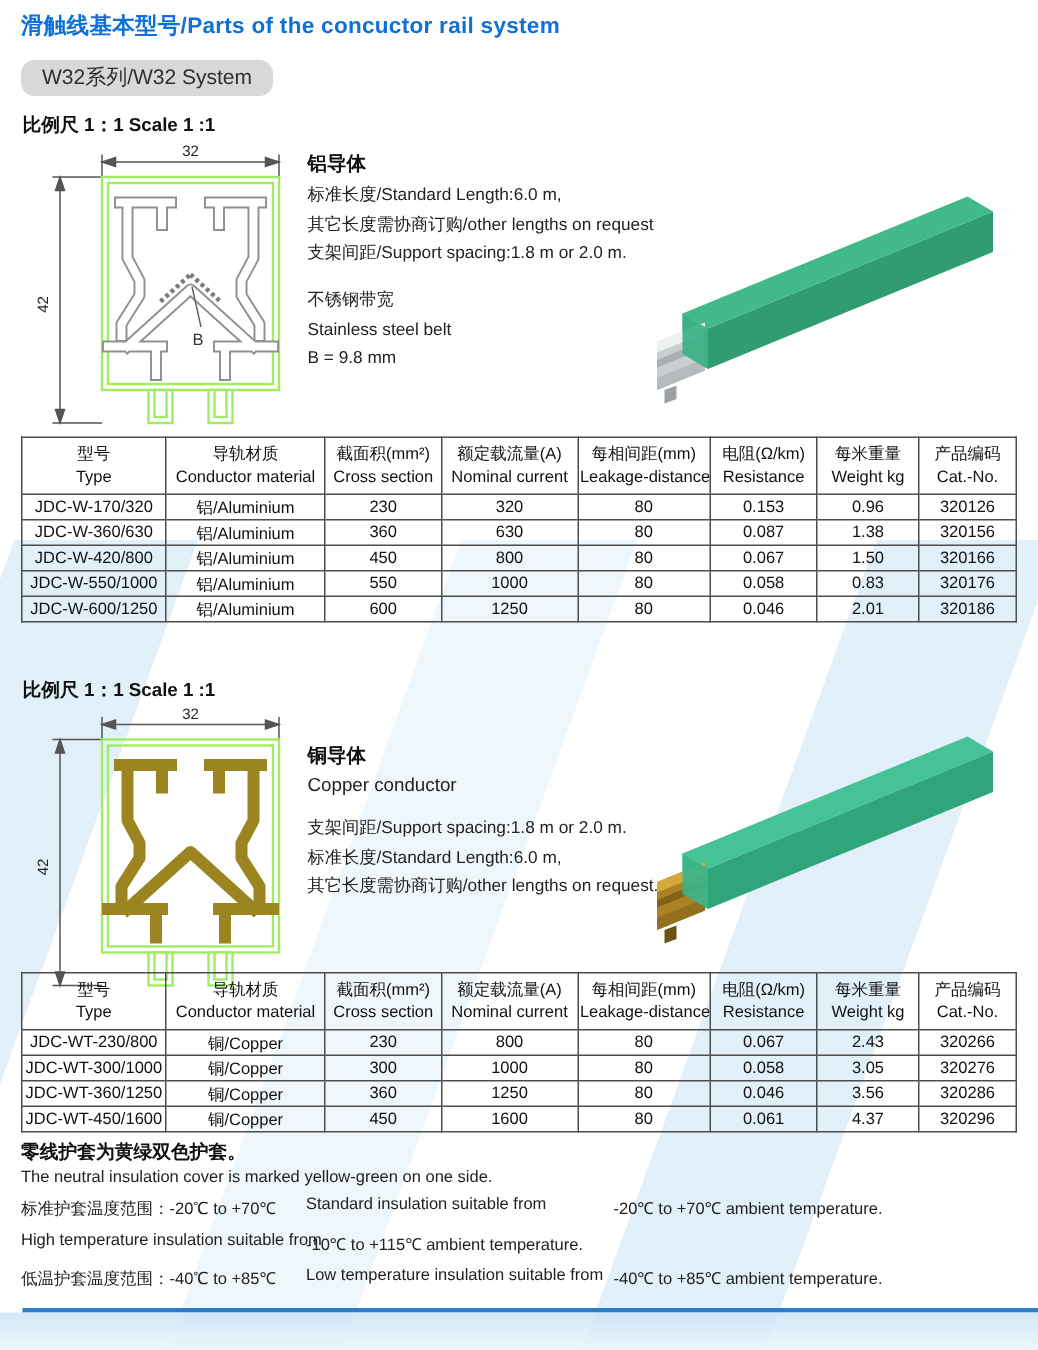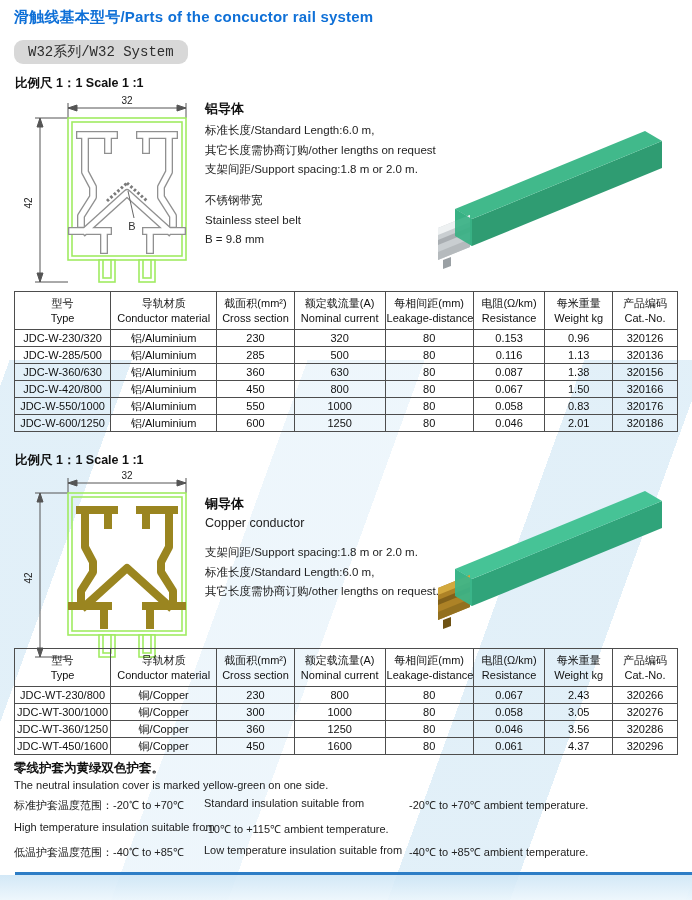--- a/index.html
+++ b/index.html
@@ -18,21 +18,21 @@
     pointer-events:none;z-index:0;
   }
   .content{position:absolute;inset:0;z-index:1;}
   .page-title{
     position:absolute;left:14px;top:8px;
     font-size:15px;font-weight:bold;color:#0f70d7;letter-spacing:.2px;
   }
   .series-badge{
     position:absolute;left:14px;top:40px;
     background:#d8d8d8;border-radius:9px;padding:3px 14px;
-    font-size:14px;color:#2e2e2e;font-family:Liberation Mono, monospace;
+    font-size:14px;color:#2e2e2e;
   }
   .scale-label{position:absolute;left:15px;font-size:12.5px;font-weight:bold;color:#111;text-align:center;}
   .scale-1{top:75px;}
   .scale-2{top:452px;}
 
   .diagram{position:absolute;left:22px;width:190px;height:205px;}
   .diagram-1{top:92px;}
   .diagram-2{top:467px;}
 
   .specs{position:absolute;left:205px;width:230px;font-size:12px;line-height:1.45;}
@@ -211,38 +211,28 @@
               <span class="hdr-en">Weight kg</span>
             </th>
             <th>
               <span class="hdr-cn">产品编码</span>
               <span class="hdr-en">Cat.-No.</span>
             </th>
           </tr>
         </thead>
       <tbody>
           <tr>
-            <td>JDC-W-230/320</td>
+            <td>JDC-W-170/320</td>
             <td>铝/Aluminium</td>
             <td>230</td>
             <td>320</td>
             <td>80</td>
             <td>0.153</td>
             <td>0.96</td>
             <td>320126</td>
-          </tr>
-          <tr>
-            <td>JDC-W-285/500</td>
-            <td>铝/Aluminium</td>
-            <td>285</td>
-            <td>500</td>
-            <td>80</td>
-            <td>0.116</td>
-            <td>1.13</td>
-            <td>320136</td>
           </tr>
           <tr>
             <td>JDC-W-360/630</td>
             <td>铝/Aluminium</td>
             <td>360</td>
             <td>630</td>
             <td>80</td>
             <td>0.087</td>
             <td>1.38</td>
             <td>320156</td>

